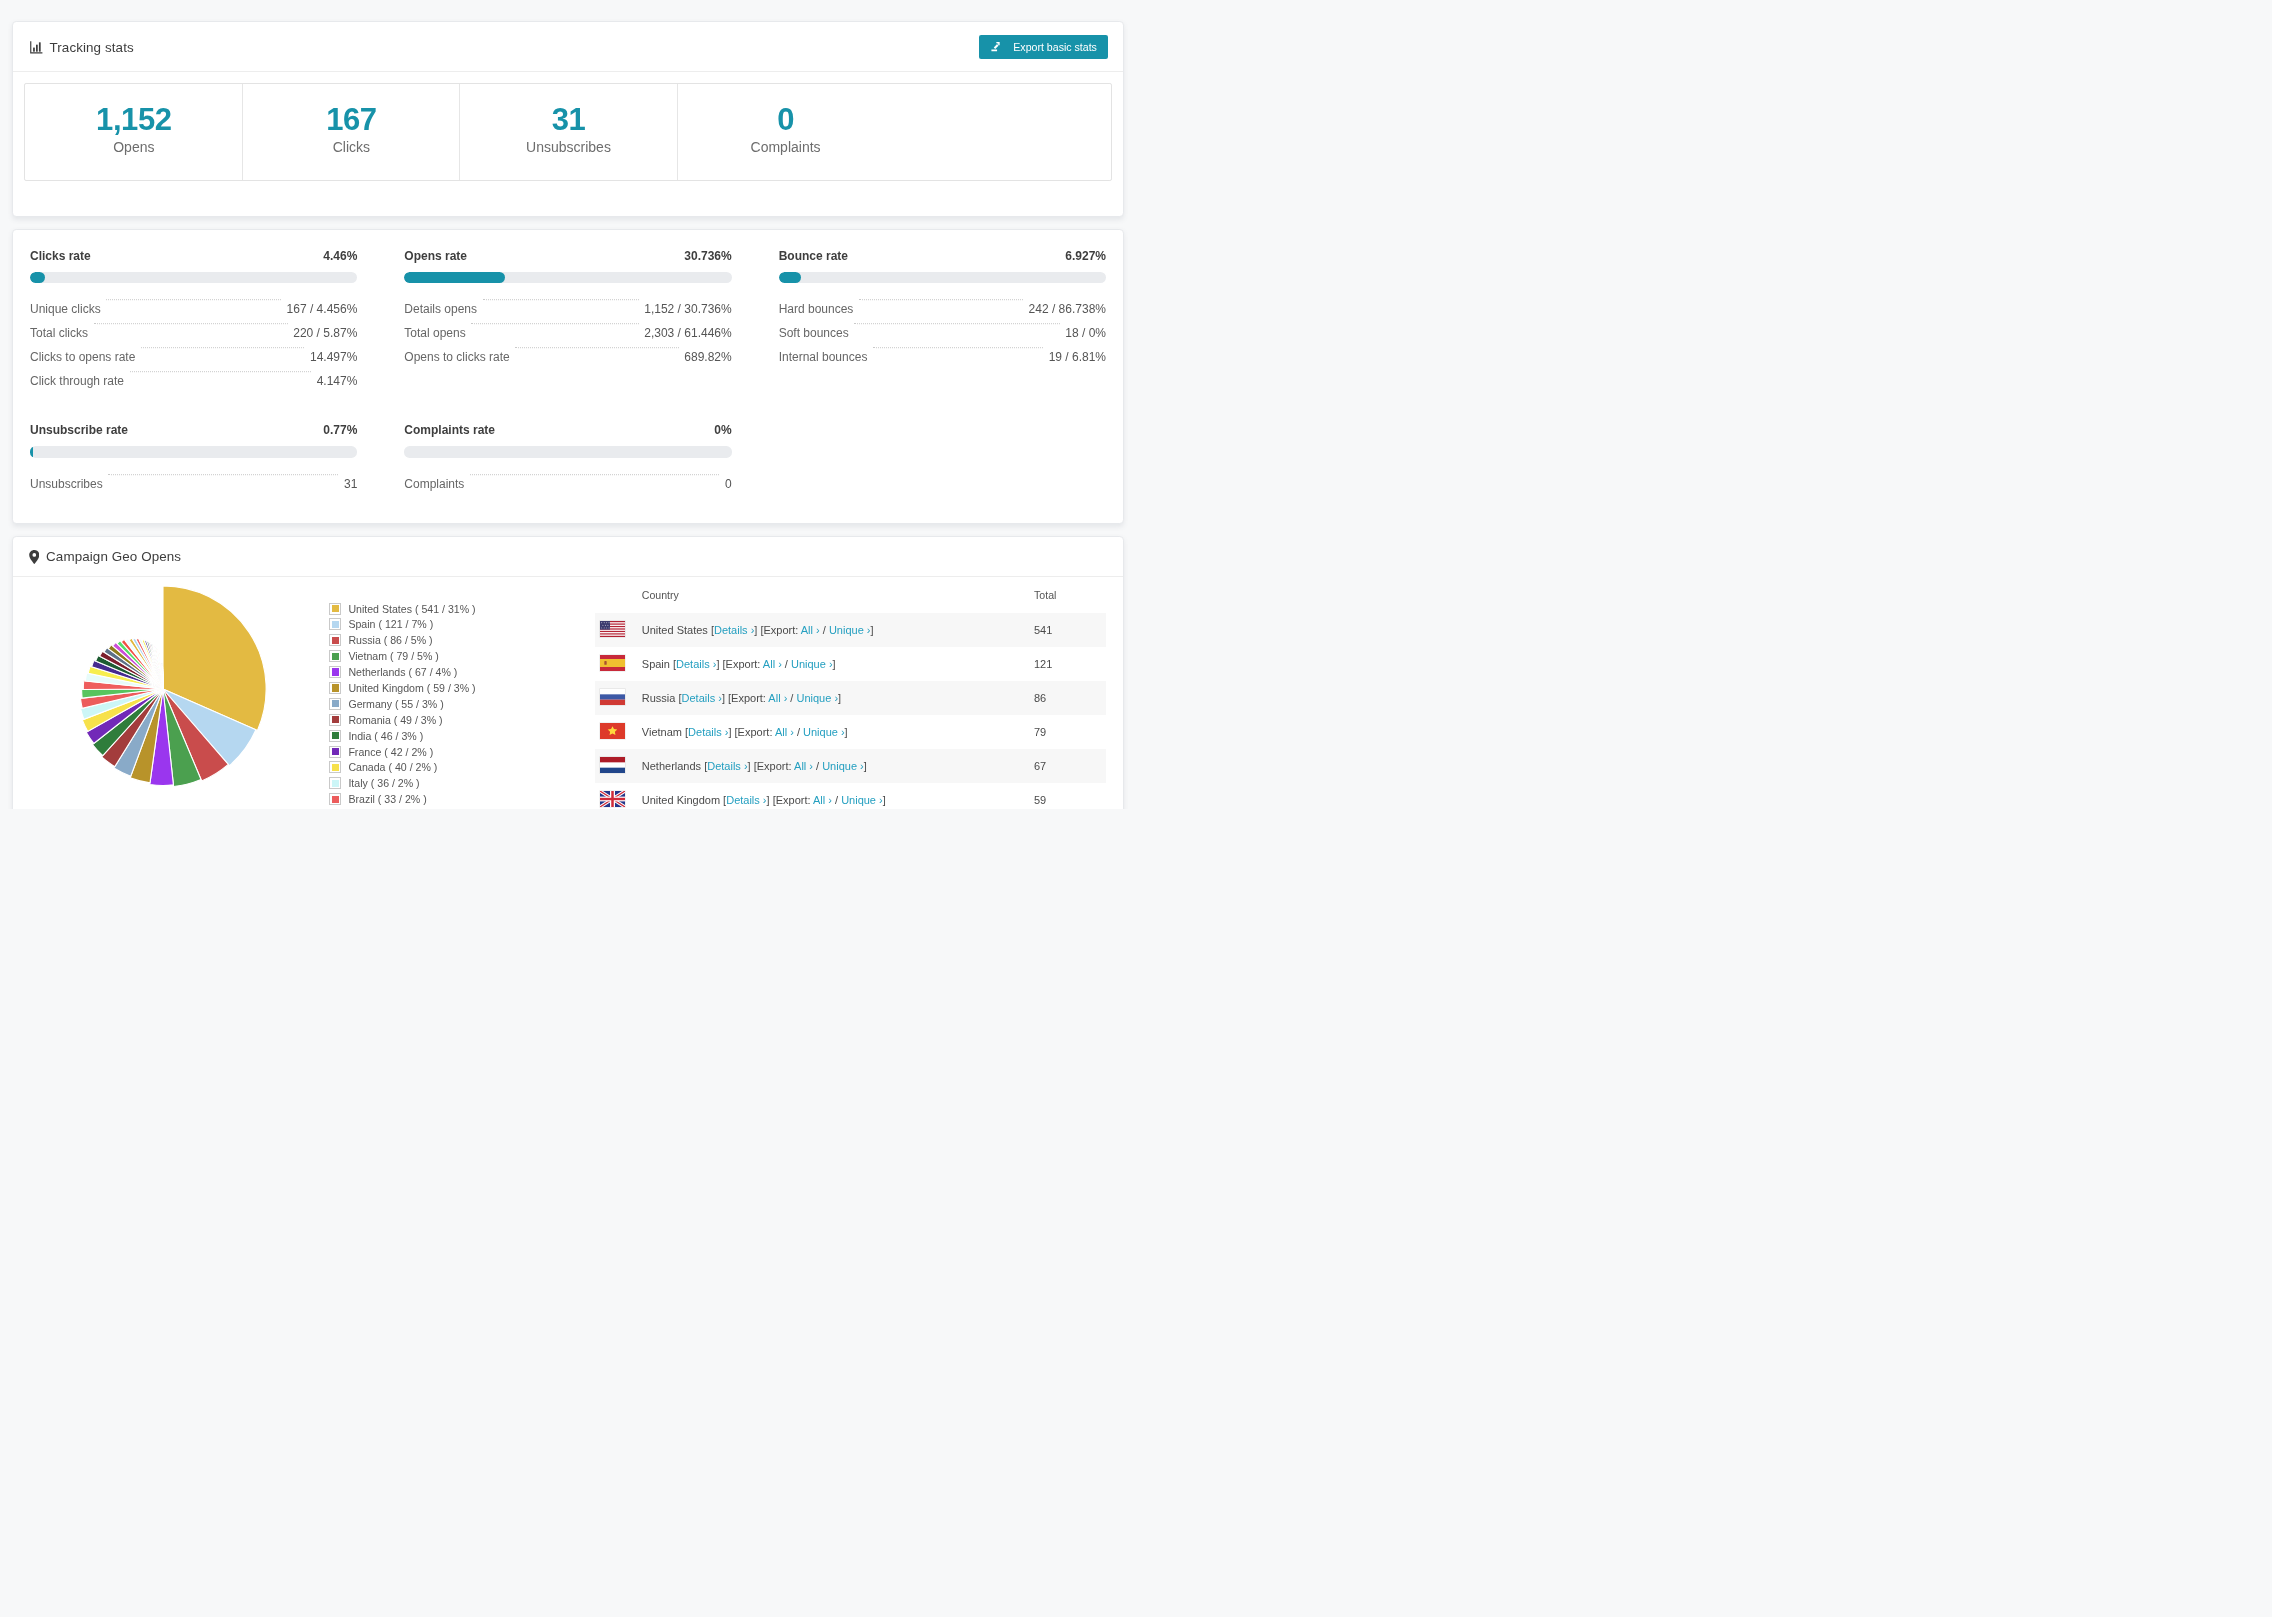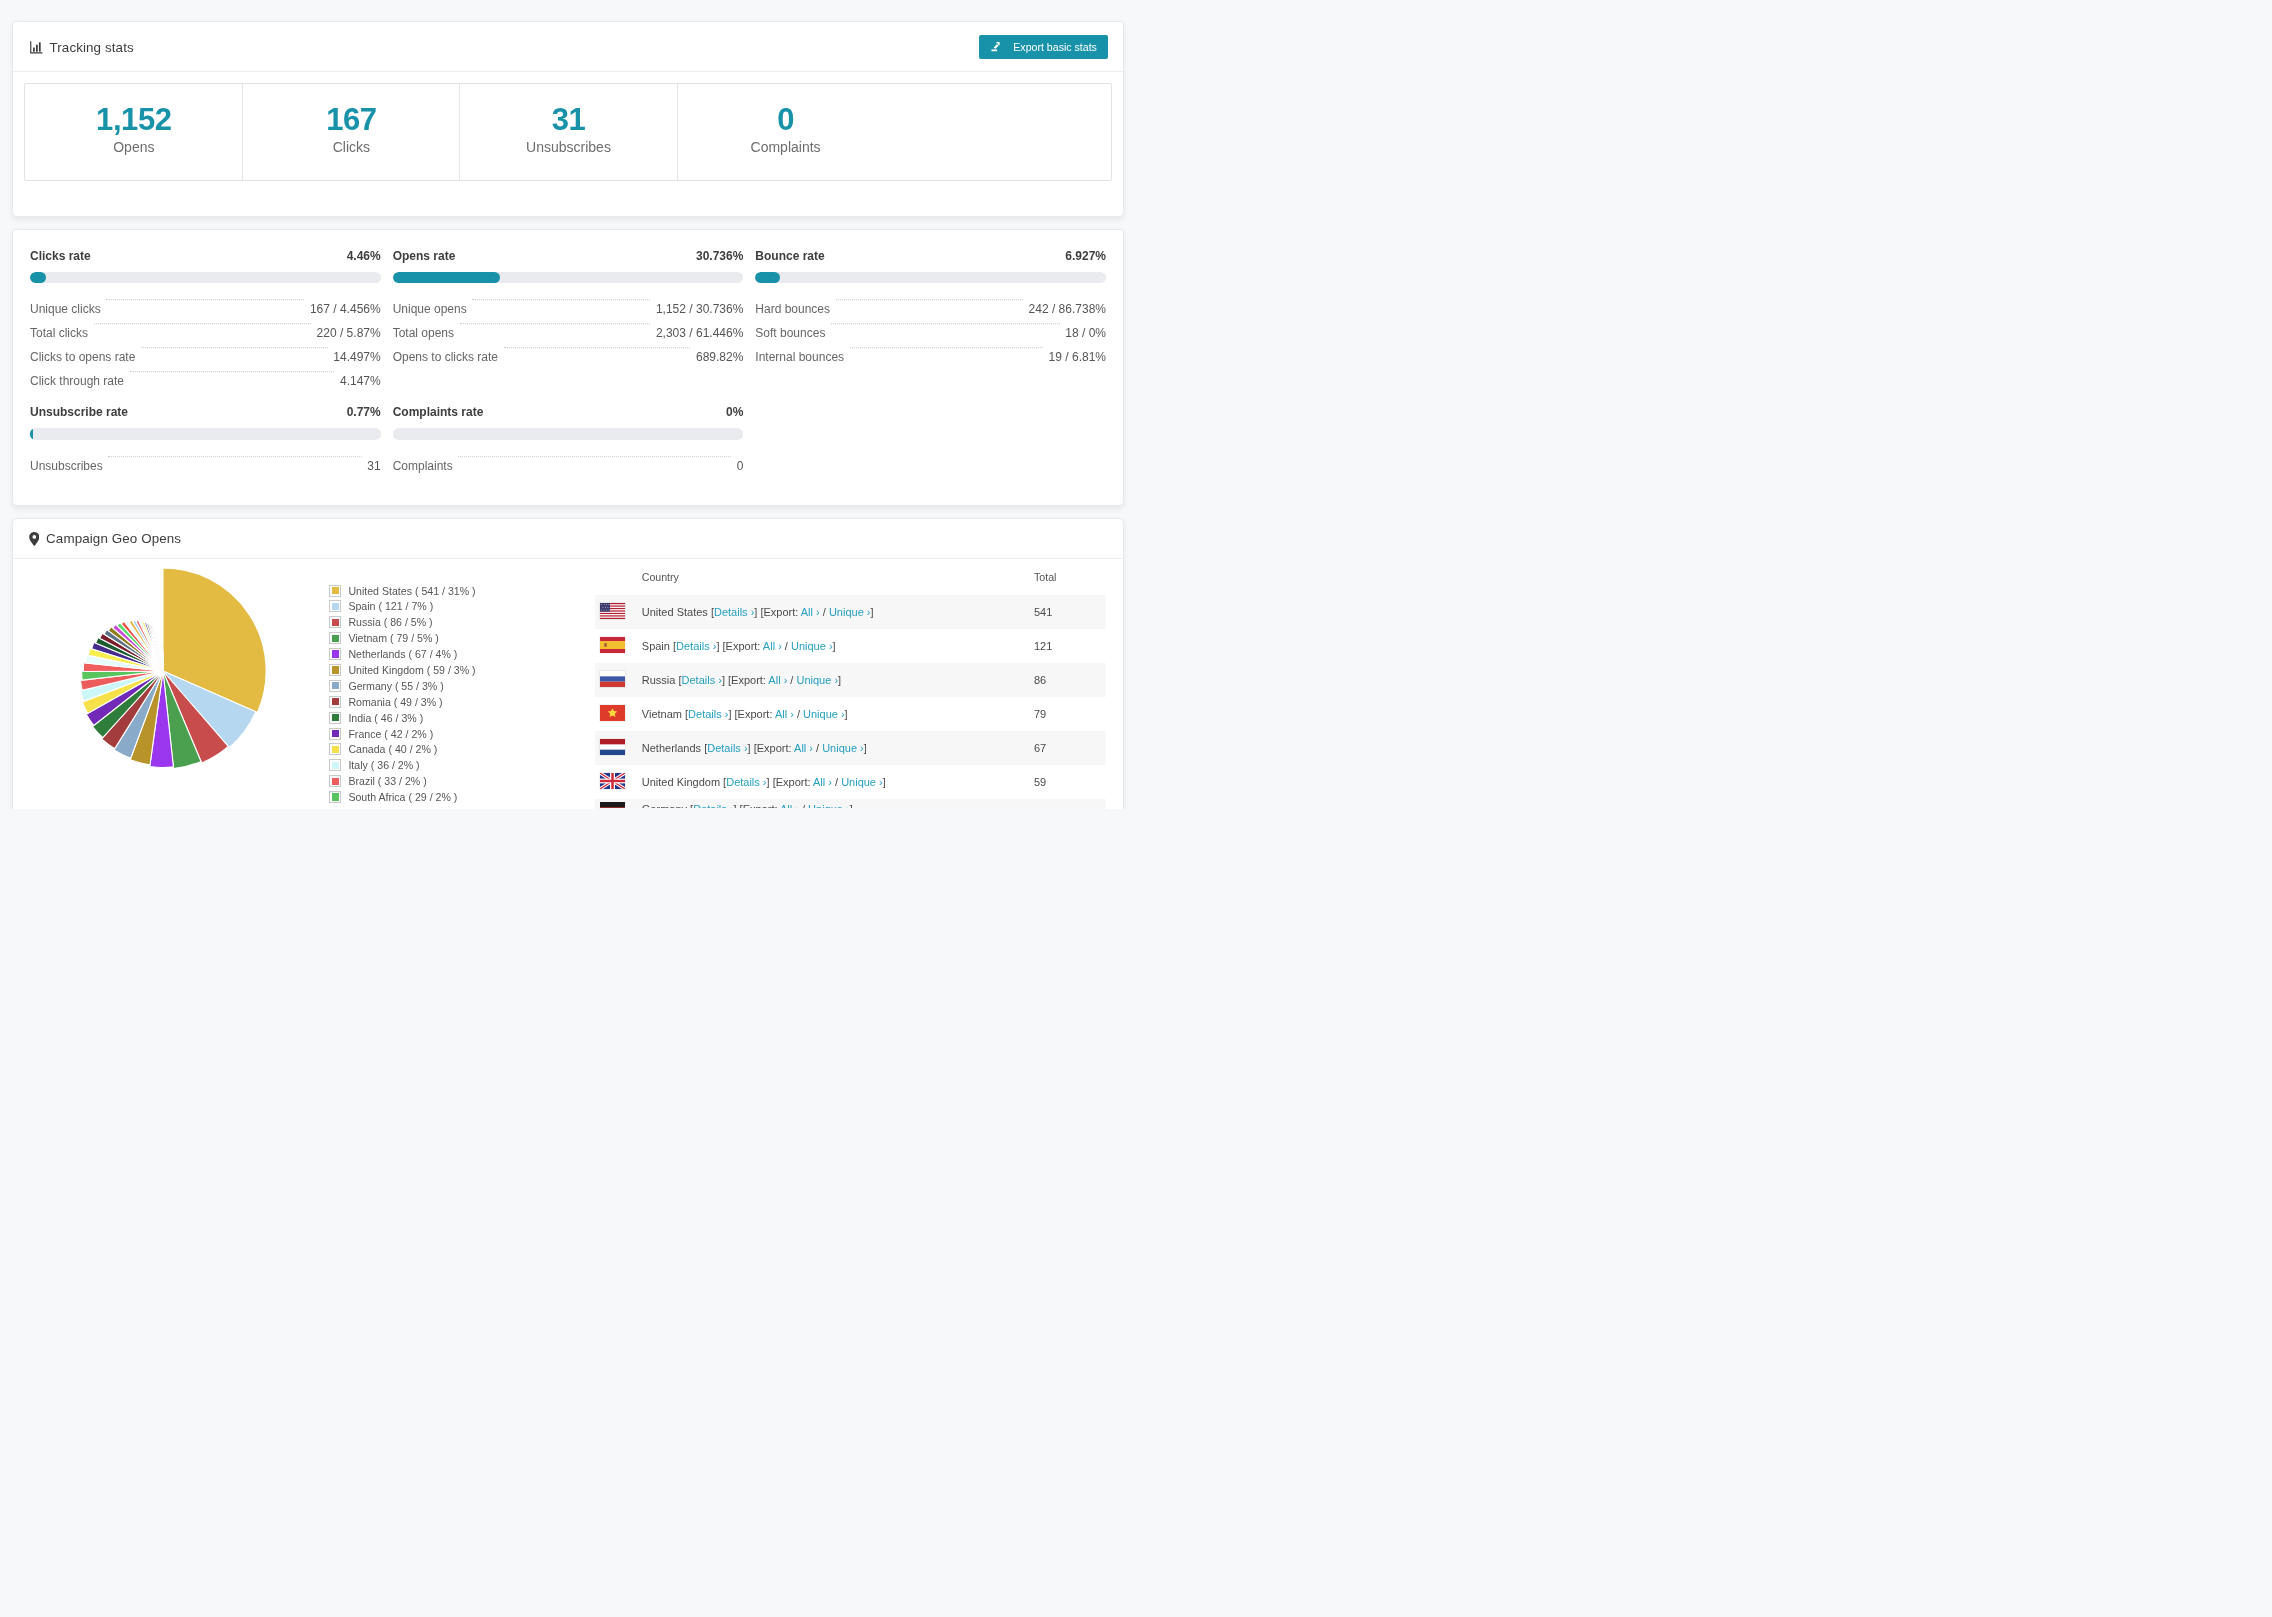--- a/index.html
+++ b/index.html
@@ -39,21 +39,21 @@
   }
   .stat-cell { text-align:center; padding:18.4px 4.2px 25.4px; border-left:0.7px solid #e6e6e6; }
   .stat-cell:first-child { border-left:none; }
   .stat-value { font-size:31px; font-weight:700; color:var(--accent); letter-spacing:-0.4px; line-height:1.15; }
   .stat-label { font-size:14px; color:#6d6d6d; margin-top:0.7px; }
 
   
   .rates-grid {
     padding:18.4px 17px 27px;
     display:grid; grid-template-columns:repeat(3,1fr);
-    column-gap:47px; row-gap:30px;gap:12px;
+    column-gap:47px; row-gap:30px;
   }
   .rate-head { display:flex; justify-content:space-between; align-items:baseline; margin-bottom:9.2px; }
   .rate-title, .rate-value { font-size:12px; font-weight:700; color:#3e3e3e; }
   .bar { height:11.3px; border-radius:5.6px; background:#e9ebee; overflow:hidden; margin-bottom:14px; }
   .bar-fill { height:100%; border-radius:5.6px; background:var(--accent); }
   .metric-row { display:flex; align-items:flex-start; padding:5px 0; font-size:12px; }
   .metric-label { color:#666; white-space:nowrap; }
   .metric-leader { flex:1; border-bottom:1.4px dotted #c9c9c9; margin:0 5.6px; transform:translateY(-2.8px); }
   .metric-value { color:#555; white-space:nowrap; }
 
@@ -166,21 +166,21 @@
         </section>
         <section class="rate-block">
           <div class="rate-head">
       <span class="rate-title">Opens rate</span>
       <span class="rate-value">30.736%</span>
           </div>
     <div class="bar">
       <div class="bar-fill" style="width:30.736%;min-width:2.8px;"></div>
           </div>
           <div class="metric-row">
-      <span class="metric-label">Unique opens</span>
+      <span class="metric-label">Details opens</span>
       <span class="metric-leader"></span>
       <span class="metric-value">1,152 / 30.736%</span>
           </div>
           <div class="metric-row">
       <span class="metric-label">Total opens</span>
       <span class="metric-leader"></span>
       <span class="metric-value">2,303 / 61.446%</span>
           </div>
           <div class="metric-row">
       <span class="metric-label">Opens to clicks rate</span>

